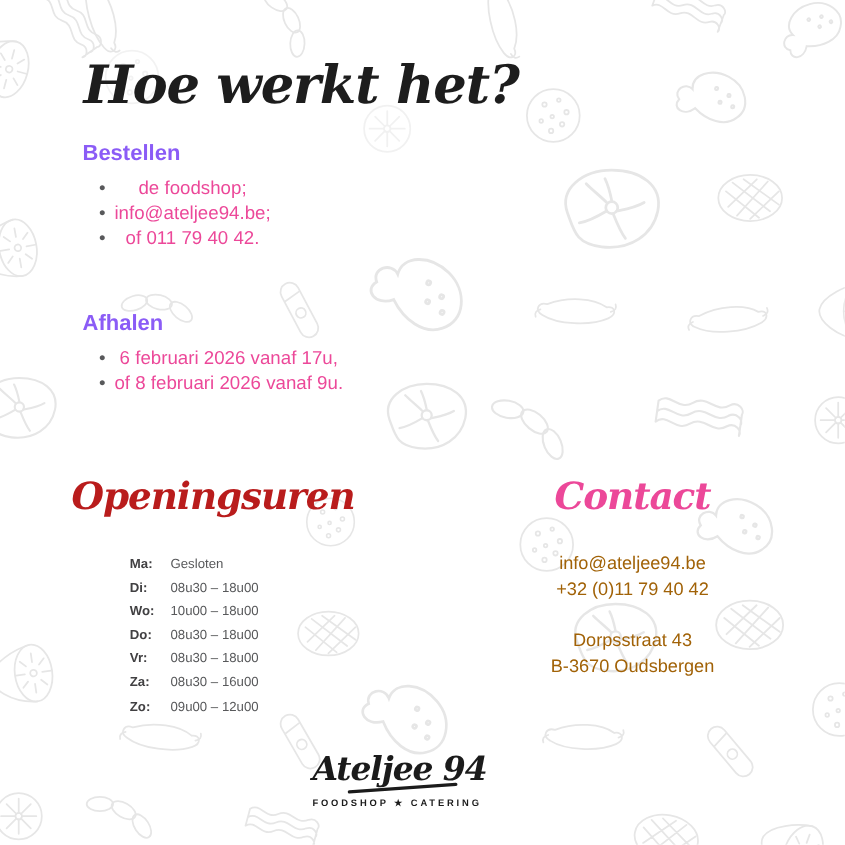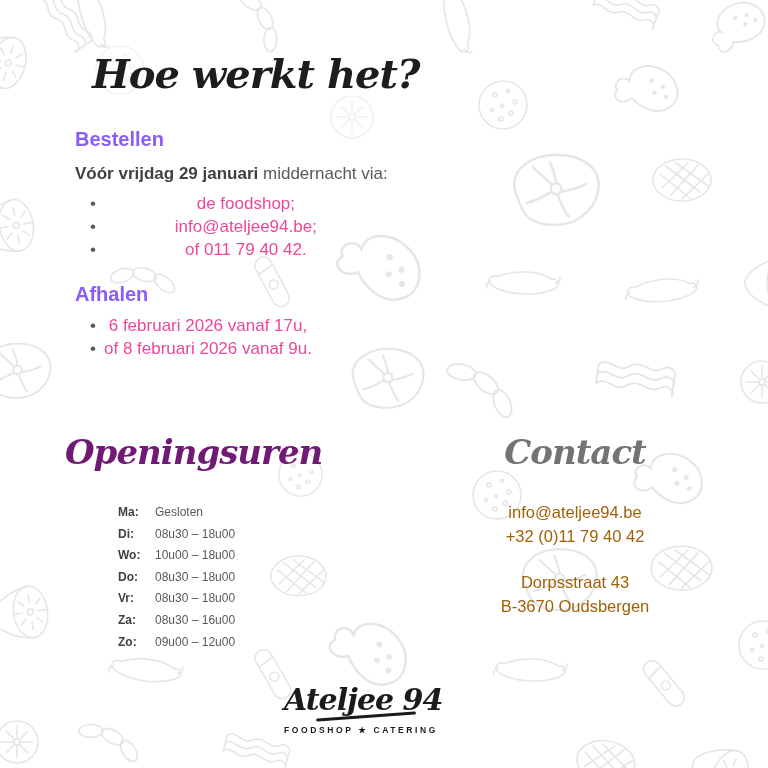--- a/index.html
+++ b/index.html
@@ -4,44 +4,44 @@
 <style>
   html,body{margin:0;padding:0;}
   body{width:768px;height:768px;overflow:hidden;background:#ffffff;
        font-family:"Liberation Sans", sans-serif;}
   .canvas{position:relative;width:768px;height:768px;background:#ffffff;overflow:hidden;}
   .bg{position:absolute;inset:0;z-index:0;}
   .content{position:absolute;inset:0;z-index:1;}
 
   .script{font-family:"DejaVu Serif", serif;font-style:italic;font-weight:700;}
 
-  .title{position:absolute;left:92px;top:50px;font-size:40px;color:#1d1d1d;
+  .title{position:absolute;left:76px;top:50px;font-size:48px;color:#1d1d1d;
          letter-spacing:-1px;margin:0;}
 
   .gold-h2{font-size:20px;font-weight:700;color:#8b5cf6;margin:0;}
   .intro{font-size:17px;color:#58595B;margin:0;}
   .intro b{color:#414042;font-weight:700;}
   ul.blist{list-style:none;margin:8px 0 0 15px;padding:0;}
   ul.blist li{position:relative;padding-left:14px;font-size:17px;line-height:23px;color:#ec4899;text-align:center;}
   ul.blist li::before{content:"•";position:absolute;left:0;top:0;color:#58595B;}
 
   .sec-bestellen{position:absolute;left:75px;top:128px;}
   .sec-bestellen .intro{margin-top:13px;}
   .sec-afhalen{position:absolute;left:75px;top:283px;}
   .sec-afhalen .intro{margin-top:12px;}
 
   .hours-title{position:absolute;left:65px;top:432px;width:240px;text-align:center;
-               font-size:34px;color:#701a75;margin:0;letter-spacing:-1px;}
+               font-size:34px;color:#b91c1c;margin:0;letter-spacing:-1px;}
   .hours-table{position:absolute;left:118px;top:502px;display:grid;
                grid-template-columns:37px auto;font-size:12px;line-height:21.6px;}
   .hours-table .day{font-weight:700;color:#414042;}
   .hours-table .time{color:#58595B;}
 
   .contact-title{position:absolute;left:455px;top:432px;width:240px;text-align:center;
-                 font-size:34px;color:#737373;margin:0;letter-spacing:-1px;}
+                 font-size:34px;color:#ec4899;margin:0;letter-spacing:-1px;}
   .contact-info{position:absolute;left:450px;top:501px;width:250px;text-align:center;
                 font-size:16.5px;line-height:23.5px;color:#a16207;}
   .contact-info .addr{margin-top:23px;}
 
   .logo{position:absolute;left:284px;top:682px;width:200px;text-align:left;}
   .logo-script{font-size:30px;color:#1b1b1b;letter-spacing:-1px;line-height:1.2;}
   .logo-underline{width:100px;height:3px;background:#1b1b1b;border-radius:2px;
                   margin:-3px auto 0 32px;transform:rotate(-4deg);}
   .logo-sub{font-size:8.5px;font-weight:700;letter-spacing:2.6px;color:#1b1b1b;margin-top:7px;}
 </style>
@@ -153,21 +153,20 @@
       <use href="#p-ham" transform="translate(700,735) rotate(20)"></use>
     </g>
   </svg>
 
   <main class="content">
 
     <h1 class="script title">Hoe werkt het?</h1>
 
     <section class="sec-bestellen">
       <h2 class="gold-h2">Bestellen</h2>
-      <p class="intro"><b>Vóór vrijdag 29 januari</b><span> middernacht via:</span></p>
       <ul class="blist">
         <li>de foodshop;</li>
         <li>info@ateljee94.be;</li>
         <li>of 011 79 40 42.</li>
       </ul>
     </section>
 
     <section class="sec-afhalen">
       <h2 class="gold-h2">Afhalen</h2>
       <ul class="blist">

